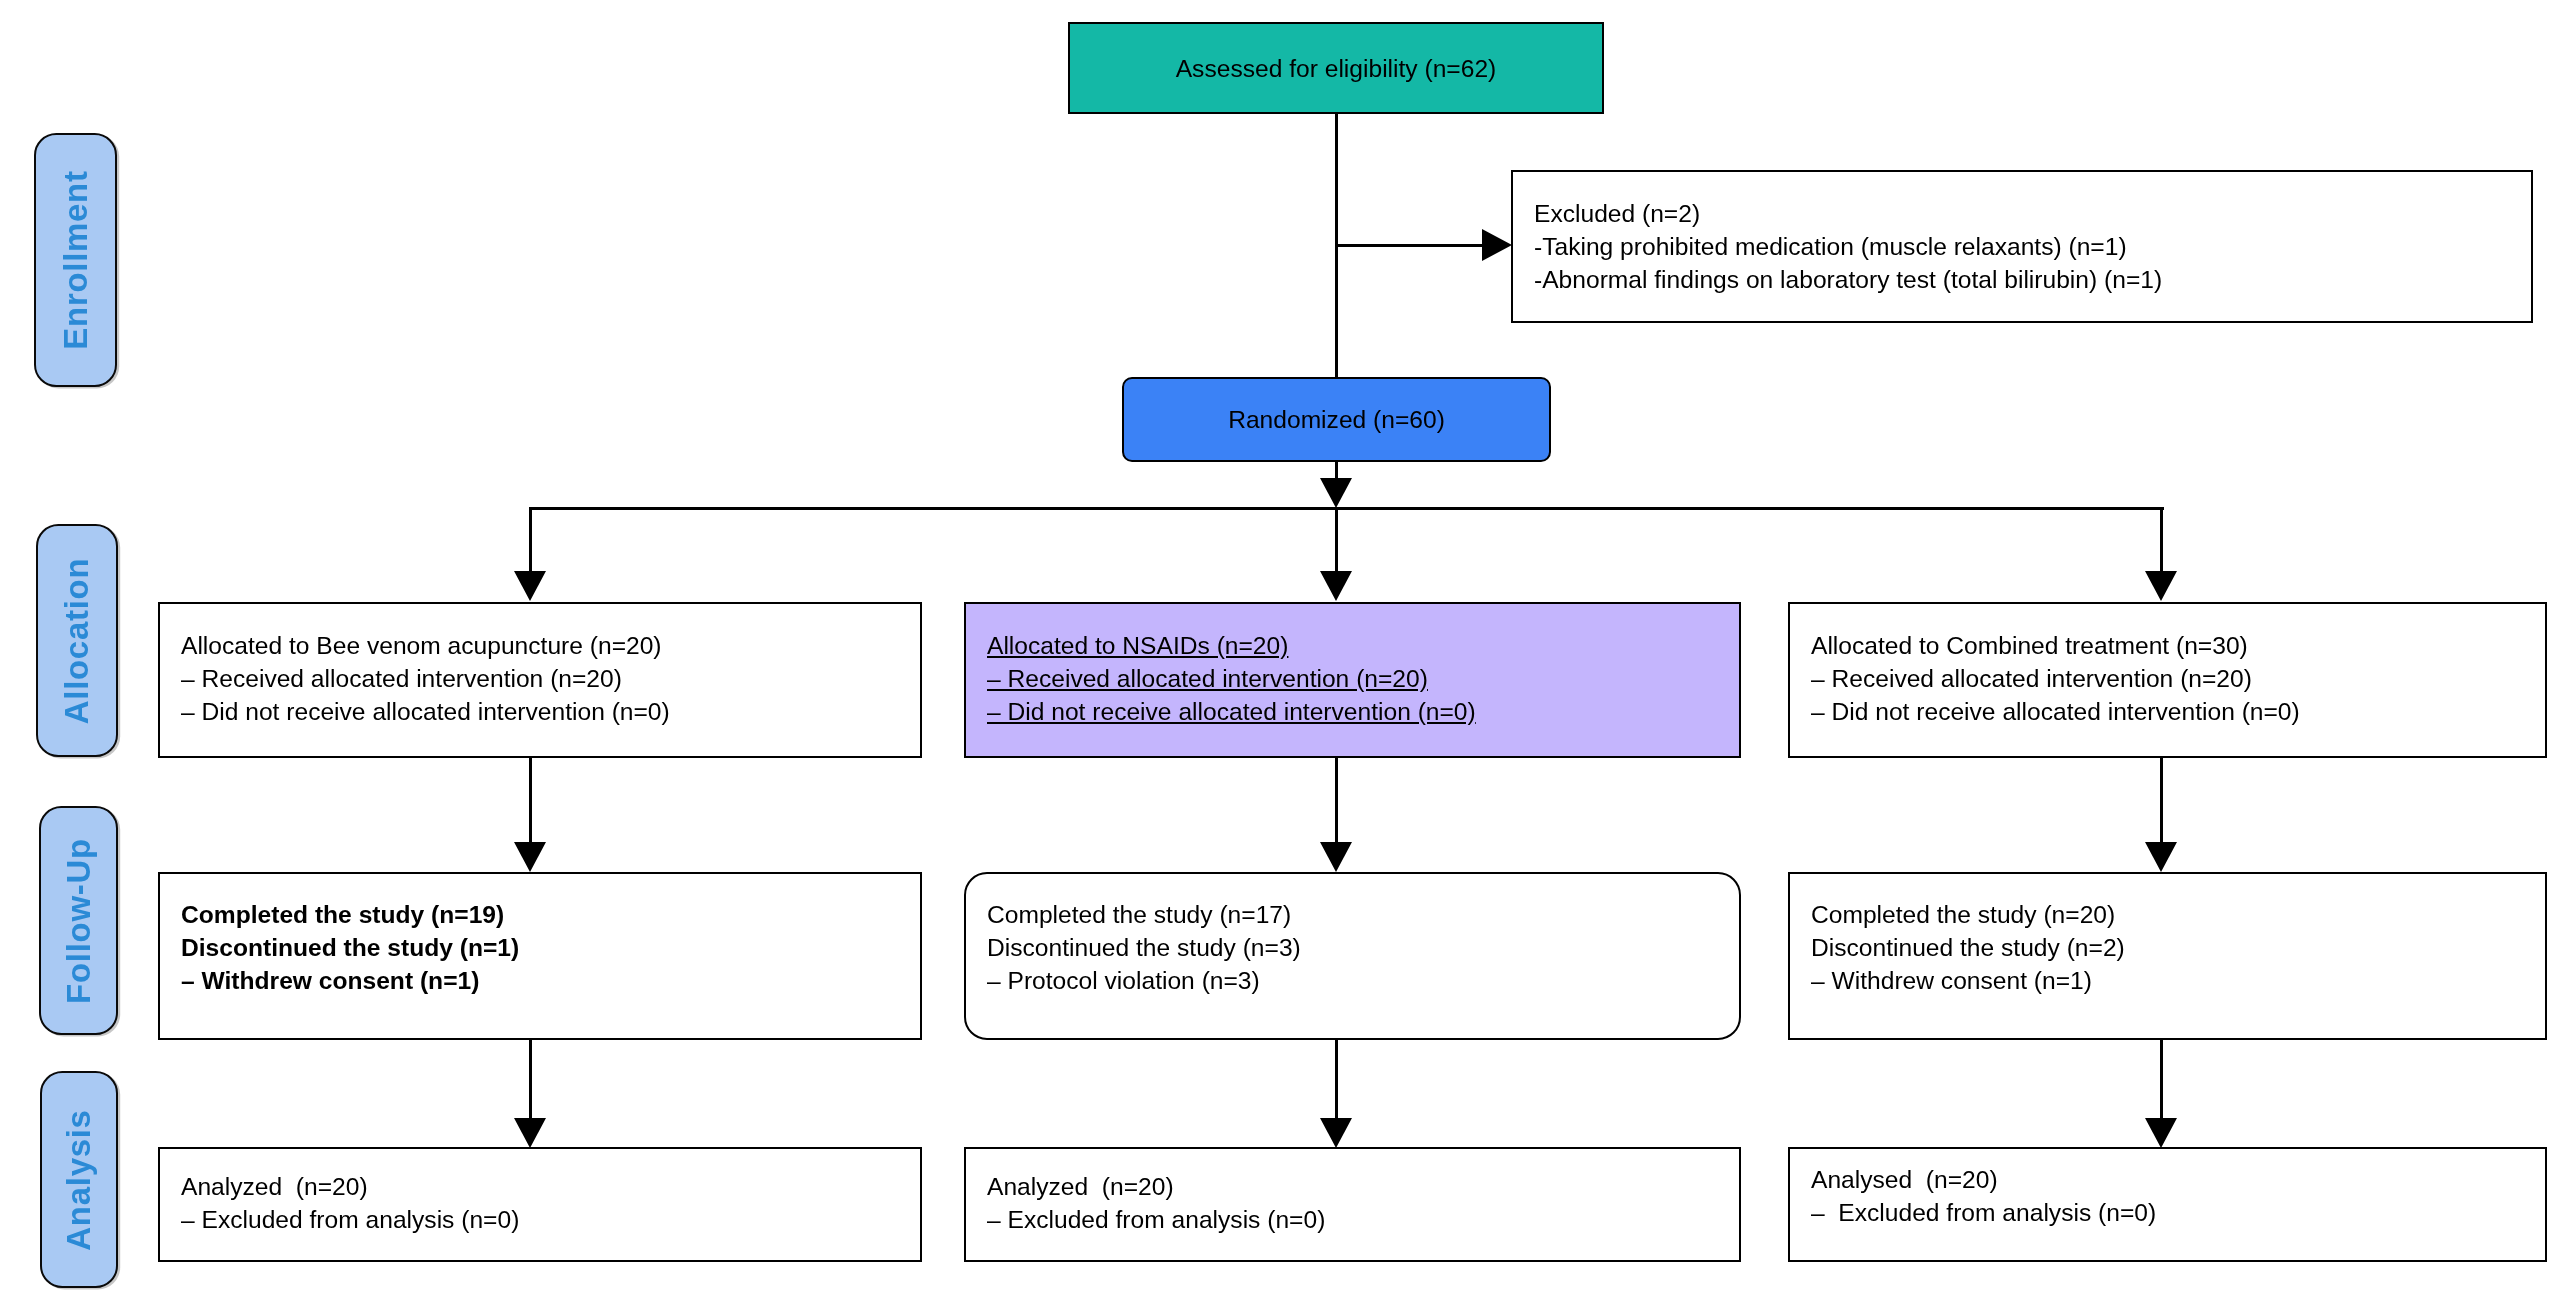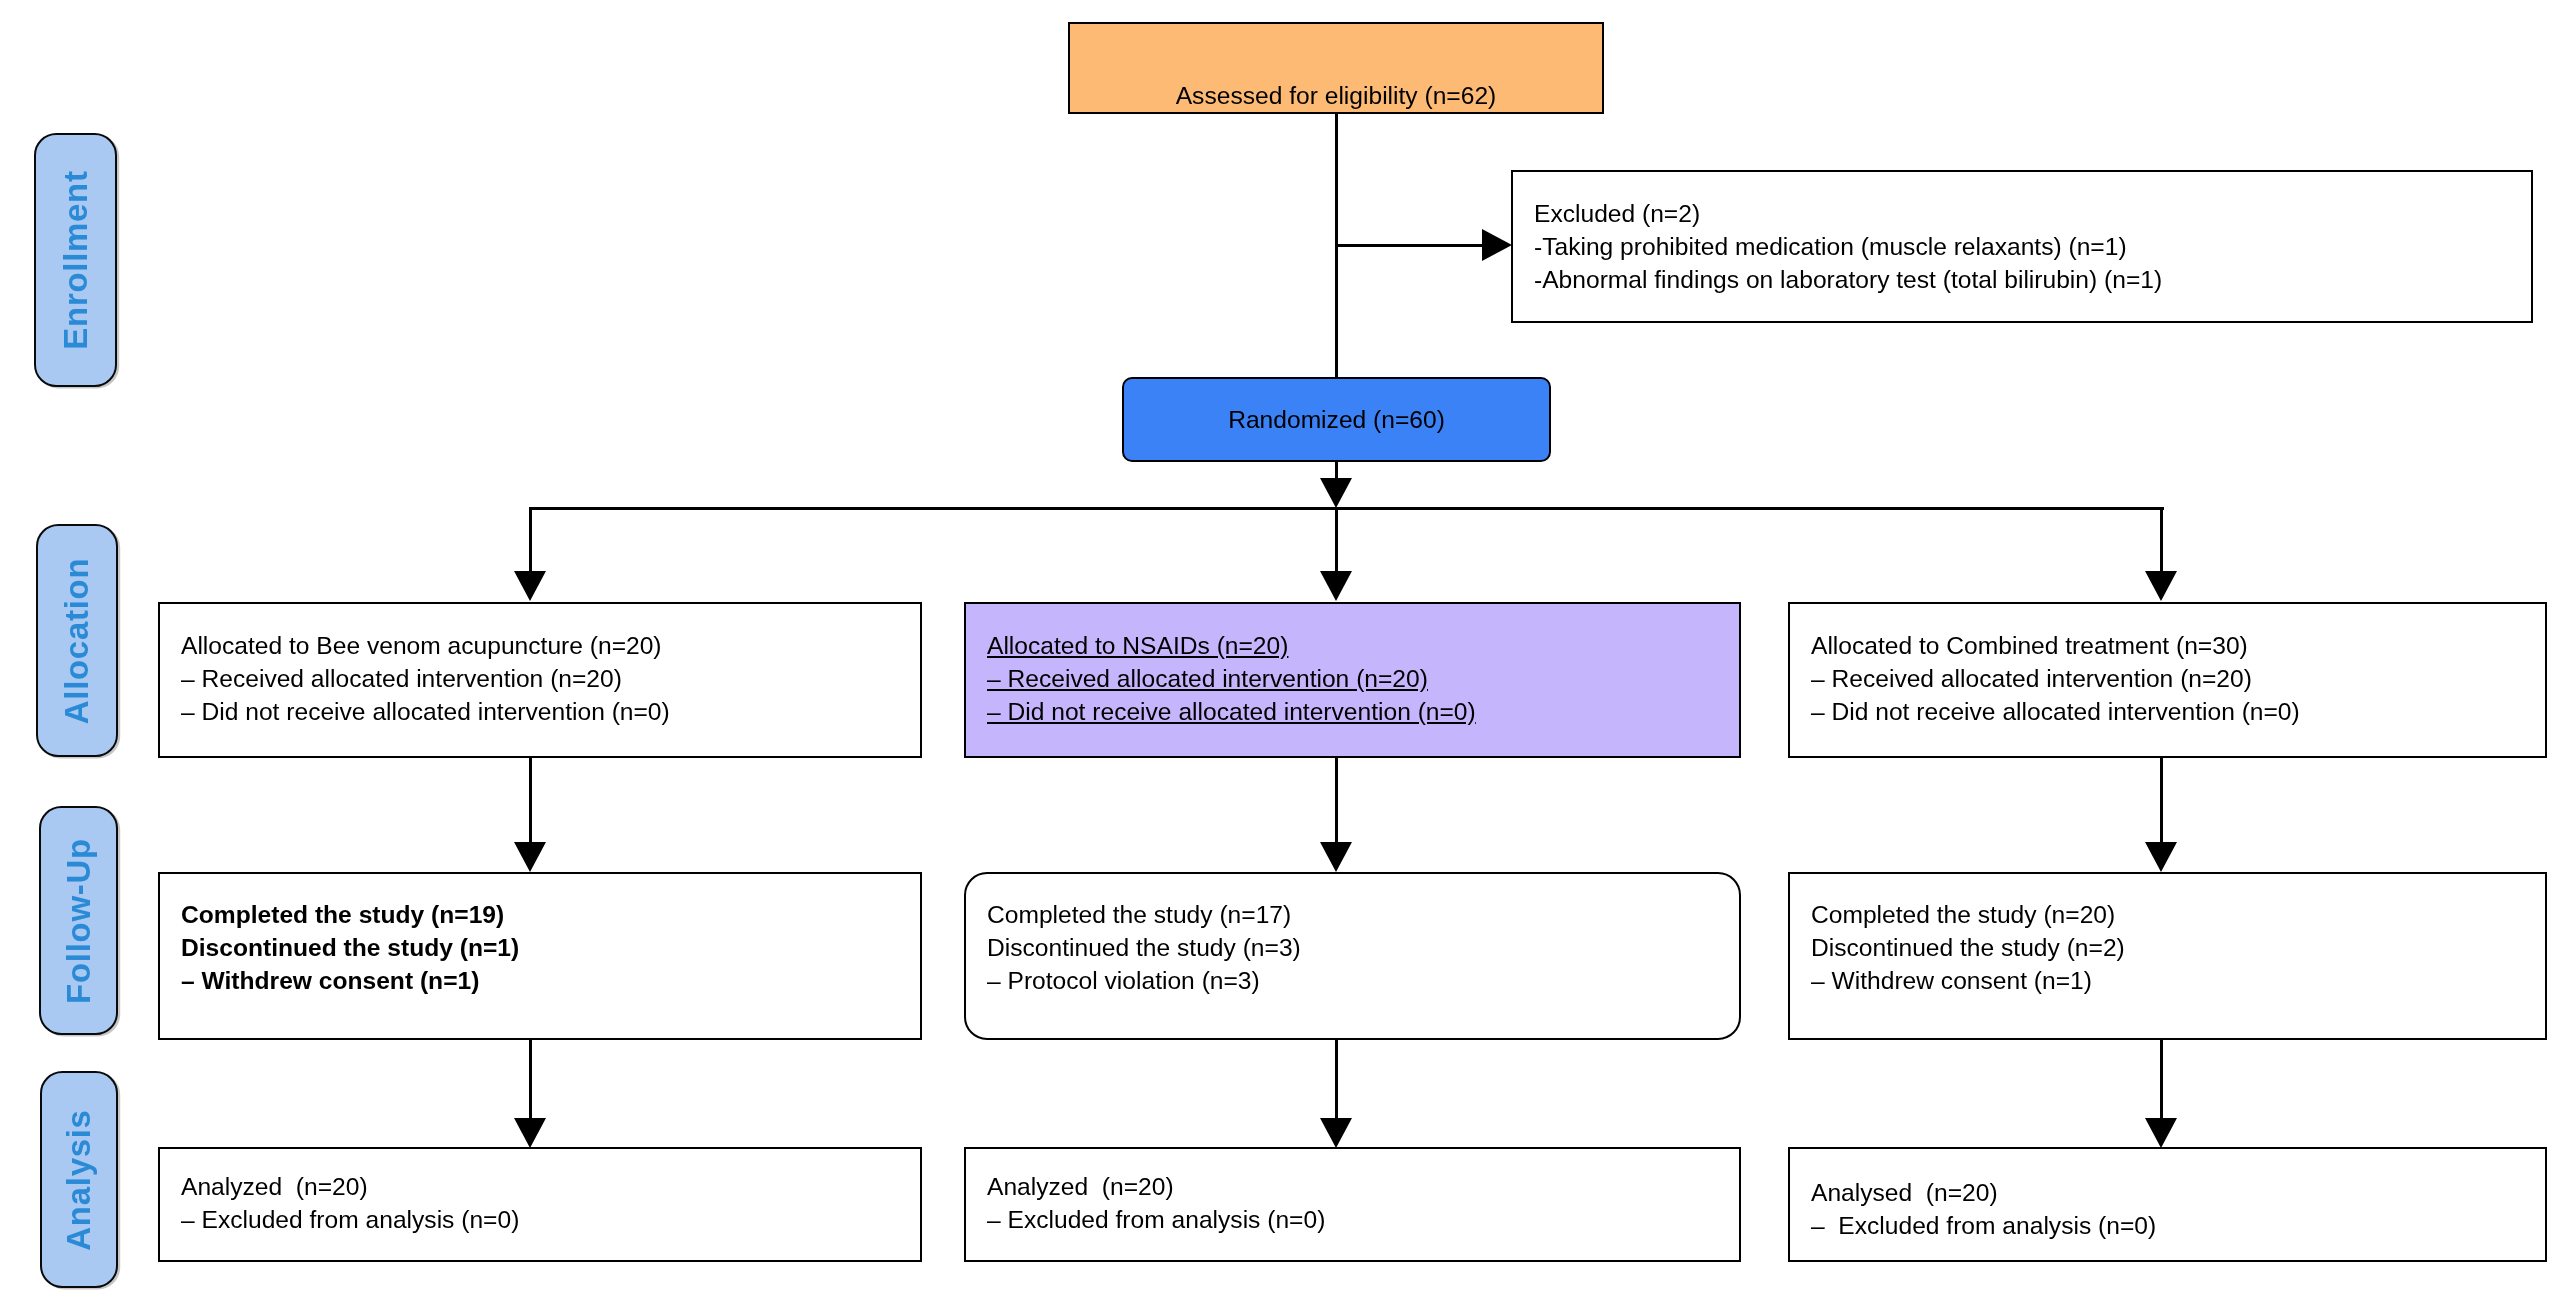--- a/index.html
+++ b/index.html
@@ -59,21 +59,21 @@
   #box-excluded       { left: 1511px; top: 170px;  width: 1022px; height: 153px; padding-top: 25px; }
   #box-randomized     { left: 1122px; top: 377px;  width: 429px;  height: 85px; }
   #box-alloc-bee      { left: 158px;  top: 602px;  width: 764px; height: 156px; padding-top: 25px; }
   #box-alloc-nsaids   { left: 964px; top: 602px;  width: 777px; height: 156px; padding-top: 25px; }
   #box-alloc-combined { left: 1788px; top: 602px;  width: 759px; height: 156px; padding-top: 25px; }
   #box-fu-bee         { left: 158px;  top: 872px; width: 764px; height: 168px; font-weight: bold; }
   #box-fu-nsaids      { left: 964px; top: 872px; width: 777px; height: 168px; border-radius: 23px; }
   #box-fu-combined    { left: 1788px; top: 872px; width: 759px; height: 168px; }
   #box-an-bee         { left: 158px;  top: 1147px; width: 764px; height: 115px; padding-top: 21px; }
   #box-an-nsaids      { left: 964px; top: 1147px; width: 777px; height: 115px; padding-top: 21px; }
-  #box-an-combined    { left: 1788px; top: 1147px; width: 759px; height: 115px; padding-top: 27px; }
+  #box-an-combined    { left: 1788px; top: 1147px; width: 759px; height: 115px; padding-top: 14px; }
 
   
   .vline, .hline { position: absolute; background: #000000; }
   .vline { width: 3px; }
   .hline { height: 3px; }
   .arr-down {
     position: absolute; width: 0; height: 0;
     border-left: 16.4px solid transparent;
     border-right: 16.4px solid transparent;
     border-top: 30px solid #000000;
@@ -121,21 +121,21 @@
   <div class="pill" id="pill-allocation" style="background: rgb(169, 201, 243);">
     <span class="pill-text" style="color: rgb(43, 138, 214);">Allocation</span>
   </div>
   <div class="pill" id="pill-followup" style="background: rgb(169, 201, 243);">
     <span class="pill-text" style="color: rgb(43, 138, 214);">Follow-Up</span>
   </div>
   <div class="pill" id="pill-analysis" style="background: rgb(169, 201, 243);">
     <span class="pill-text" style="color: rgb(43, 138, 214);">Analysis</span>
   </div>
 
-  <div class="box center" id="box-assessed" style="background: #fdba74; border-color: rgb(0, 0, 0); align-items: flex-end;">
+  <div class="box center" id="box-assessed" style="background: #14b8a6; border-color: rgb(0, 0, 0);">
     <div class="line">Assessed for eligibility (n=62)</div>
   </div>
 
   <div class="box pad" id="box-excluded" style="background: rgb(255, 255, 255); border-color: rgb(0, 0, 0);">
     <div class="line">Excluded (n=2)</div>
     <div class="line">-Taking prohibited medication (muscle relaxants) (n=1)</div>
     <div class="line">-Abnormal findings on laboratory test (total bilirubin) (n=1)</div>
   </div>
 
   <div class="box center" id="box-randomized" style="background: #3b82f6; border-color: rgb(0, 0, 0); border-radius: 10px;">

